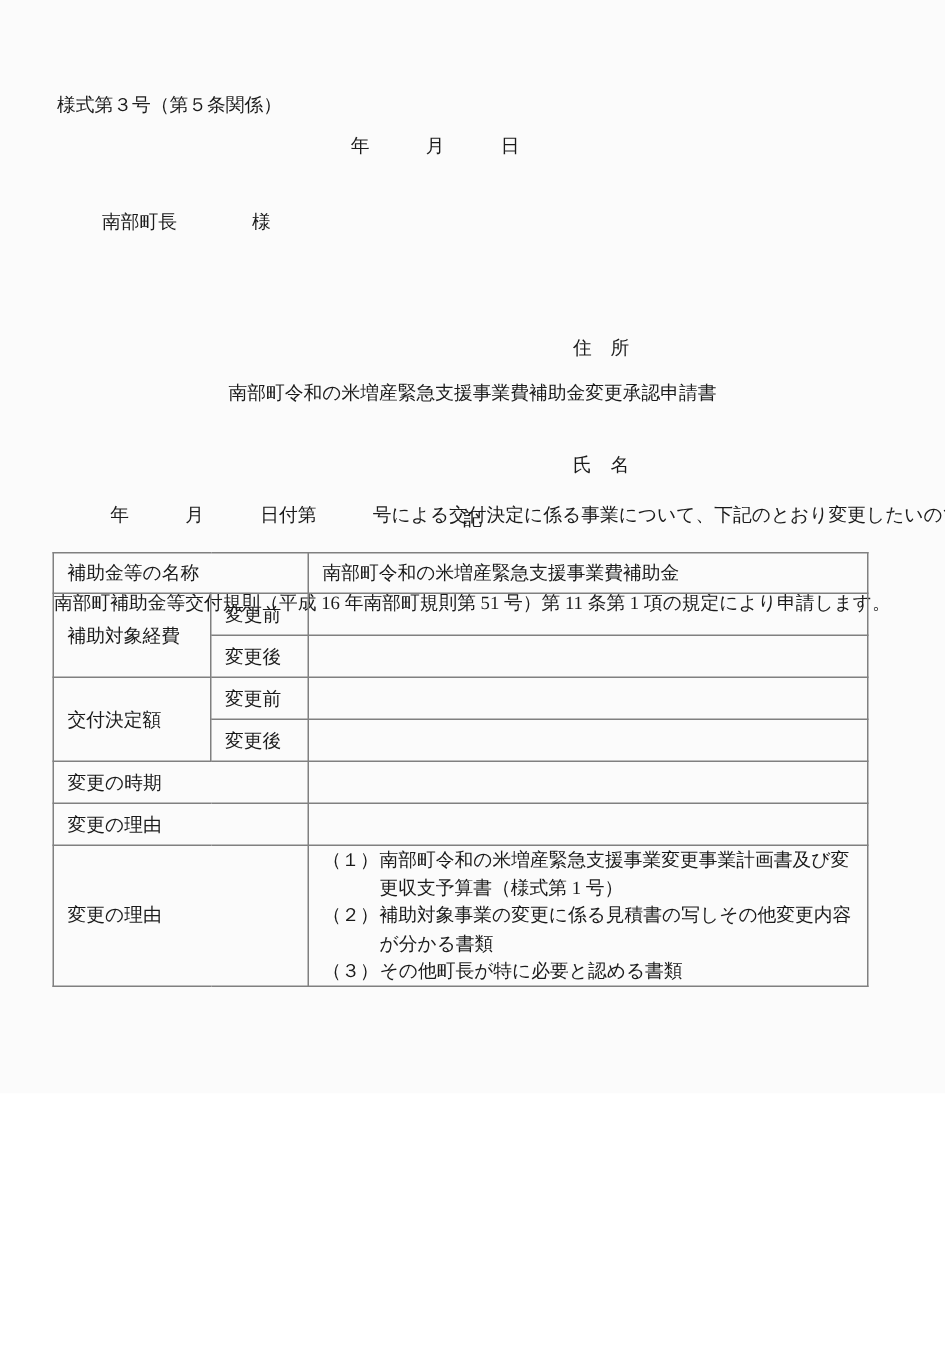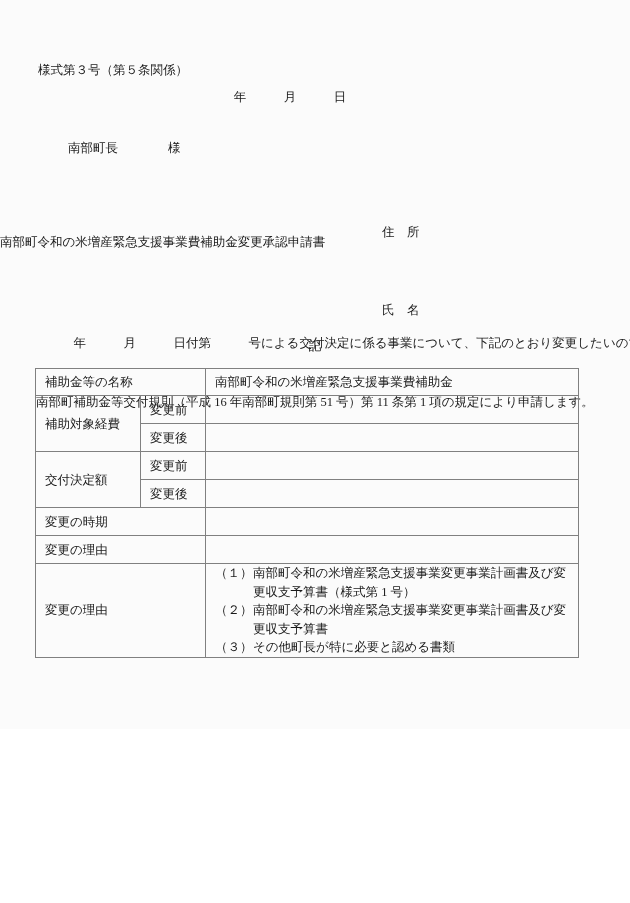--- a/index.html
+++ b/index.html
@@ -50,21 +50,22 @@
     top: 167px;
     font-size: 12.5px;
     line-height: 26px;
   }
   #applicant-block div { white-space: pre; }
 
   
   #doc-title {
     left: 0;
     right: 0;
-    top: 234px;
+    top: 254px;
+    text-align: center;
     font-size: 12.5px;
     white-space: pre;
   }
 
   
   #body-paragraph {
     left: 36px;
     width: 558px;
     top: 295px;
     font-size: 12.5px;
@@ -201,21 +202,21 @@
 
       <tr>
         <td class="label attach-label" colspan="2">変更の理由</td>
         <td class="value attach-cell">
           <div class="attach-item">
             <span class="attach-marker">（１）</span>
             <span class="attach-text">南部町令和の米増産緊急支援事業変更事業計画書及び変更収支予算書（様式第 1 号）</span>
           </div>
           <div class="attach-item">
             <span class="attach-marker">（２）</span>
-            <span class="attach-text">南部町令和の米増産緊急支援事業変更事業計画書及び変更収支予算書</span>
+            <span class="attach-text">補助対象事業の変更に係る見積書の写しその他変更内容が分かる書類</span>
           </div>
           <div class="attach-item">
             <span class="attach-marker">（３）</span>
             <span class="attach-text">その他町長が特に必要と認める書類</span>
           </div>
         </td>
       </tr>
     </tbody>
   </table>
 

